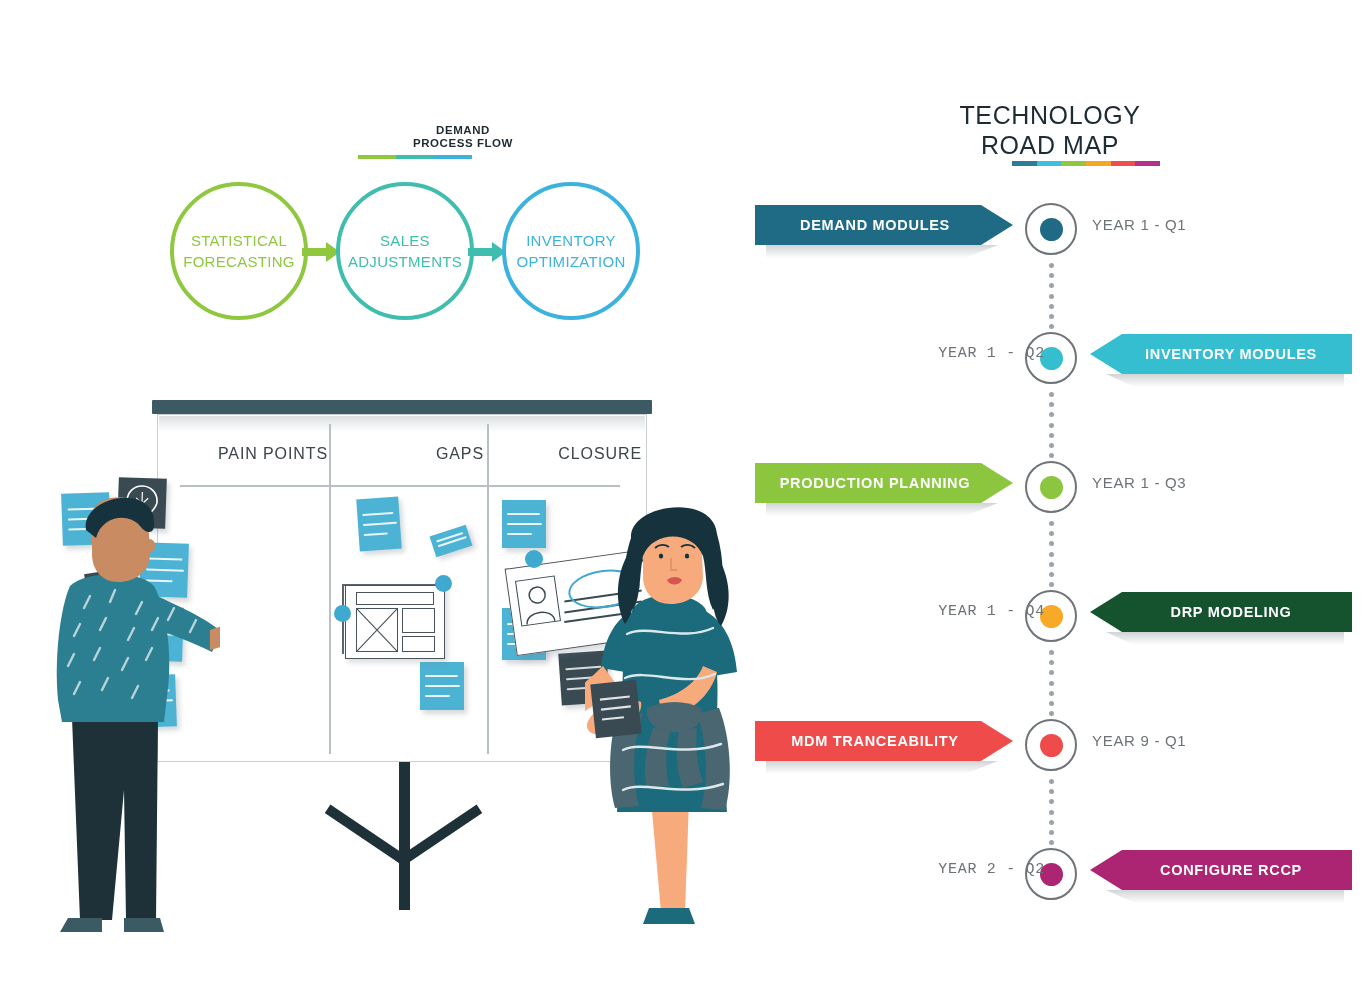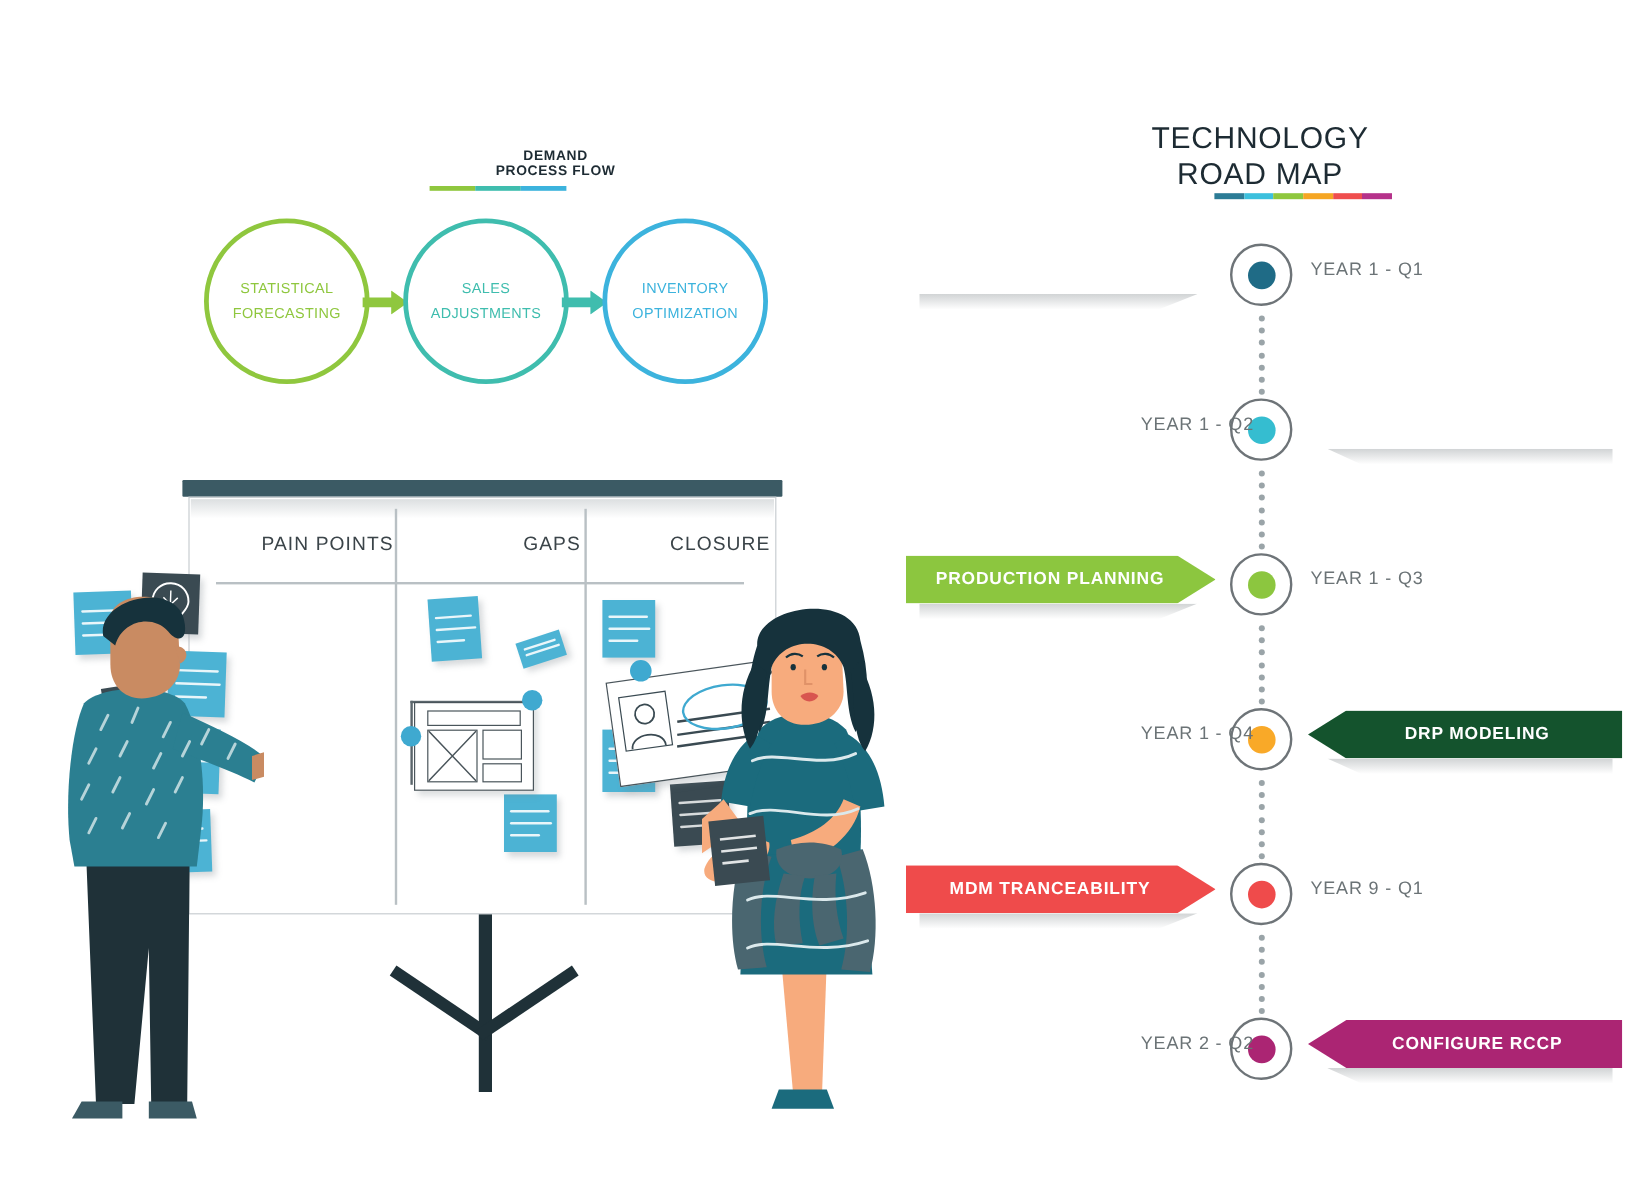--- a/index.html
+++ b/index.html
@@ -19,21 +19,21 @@
   }
   #flow-underline{position:absolute;left:208px;top:45px;width:114px;height:4px;display:flex;}
   #flow-underline span{flex:1;height:100%;}
 
   .pcircle{
     position:absolute;width:138px;height:138px;border-radius:50%;
     border:4px solid #000;box-sizing:border-box;
     display:flex;align-items:center;justify-content:center;
     text-align:center;background:#fff;
   }
-  .pcircle .ptxt{font-size:12px;line-height:21px;letter-spacing:.3px;}
+  .pcircle .ptxt{font-size:15px;line-height:21px;letter-spacing:.3px;}
   #pc1{left:20px;top:72px;border-color:#8fc73e;}
   #pc1 .ptxt{color:#8fc73e;}
   #pc2{left:186px;top:72px;border-color:#3fbdae;}
   #pc2 .ptxt{color:#3fbdae;}
   #pc3{left:352px;top:72px;border-color:#3cb3dd;text-align:center;}
   #pc3 .ptxt{color:#3cb3dd;}
 
   .parrow{position:absolute;top:132px;width:38px;height:20px;}
   #pa1{left:152px;}
   #pa2{left:318px;}
@@ -76,21 +76,21 @@
     background:linear-gradient(180deg,rgba(120,128,132,.34),rgba(120,128,132,0));
   }
   .rm-shadow.left{left:26px;width:232px;clip-path:polygon(0 0,100% 0,86% 100%,0 100%);}
   .rm-shadow.right{left:366px;width:238px;clip-path:polygon(0 0,100% 0,100% 100%,12% 100%);}
 
   .rm-label{
     position:absolute;top:13px;font-size:15px;letter-spacing:.7px;color:#6b7376;
     white-space:nowrap;
   }
   .rm-label.on-right{left:352px;}
-  .rm-label.on-left{right:315px;text-align:right;}
+  .rm-label.on-left{right:315px;text-align:right;font-family:Liberation Mono, monospace;}
 
   
   #illus{position:absolute;left:40px;top:390px;width:700px;height:570px;}
 
   #wb-top{position:absolute;left:112px;top:10px;width:500px;height:14px;background:#3b5a64;border-radius:1px;}
   #wb-body{
     position:absolute;left:117px;top:24px;width:490px;height:348px;
     background:#ffffff;border:1.5px solid #c8ced1;box-sizing:border-box;
   }
   #wb-shade{position:absolute;left:119px;top:26px;width:486px;height:16px;
@@ -235,27 +235,33 @@
         <div class="rm-dot-conn" style="left: 0px; top: 576.167px;"></div>
         <div class="rm-dot-conn" style="left: 0px; top: 586.333px;"></div>
         <div class="rm-dot-conn" style="left: 0px; top: 596.5px;"></div>
         <div class="rm-dot-conn" style="left: 0px; top: 606.667px;"></div>
         <div class="rm-dot-conn" style="left: 0px; top: 616.833px;"></div>
         <div class="rm-dot-conn" style="left: 0px; top: 627px;"></div>
       </div>
     <div id="rm-rows">
         <div class="rm-row" style="top: 108px;">
           <div class="rm-shadow left"></div>
+          <div class="rm-banner left" style="background: rgb(31, 107, 134);">
+            <span>DEMAND MODULES</span>
+          </div>
           <div class="rm-marker">
             <div class="core" style="background: rgb(31, 107, 134);"></div>
           </div>
           <div class="rm-label on-right">YEAR 1 - Q1</div>
         </div>
         <div class="rm-row" style="top: 237px;">
           <div class="rm-shadow right"></div>
+          <div class="rm-banner right" style="background: rgb(53, 189, 208);">
+            <span>INVENTORY MODULES</span>
+          </div>
           <div class="rm-marker">
             <div class="core" style="background: rgb(53, 189, 208);"></div>
           </div>
           <div class="rm-label on-left">YEAR 1 - Q2</div>
         </div>
         <div class="rm-row" style="top: 366px;">
           <div class="rm-shadow left"></div>
           <div class="rm-banner left" style="background: rgb(140, 198, 63);">
             <span>PRODUCTION PLANNING</span>
           </div>

